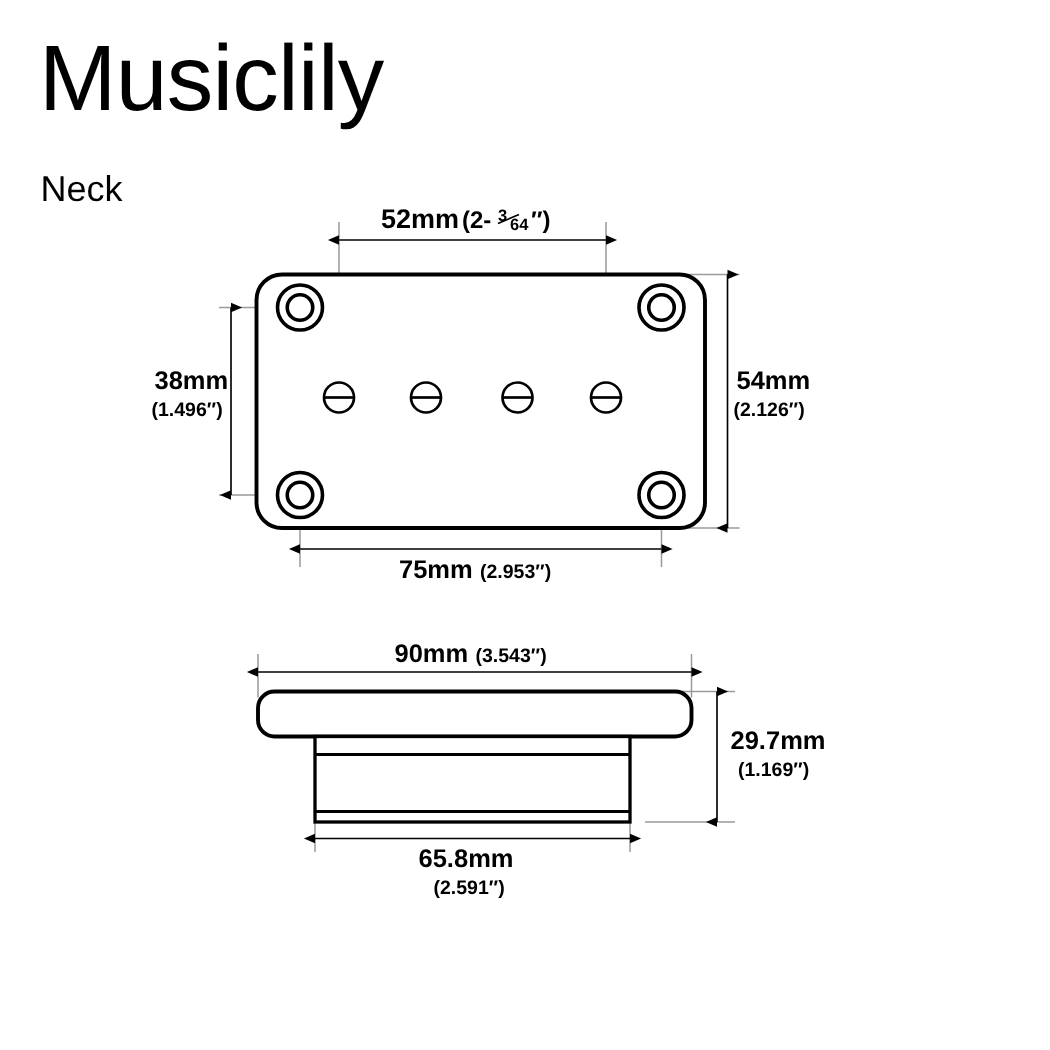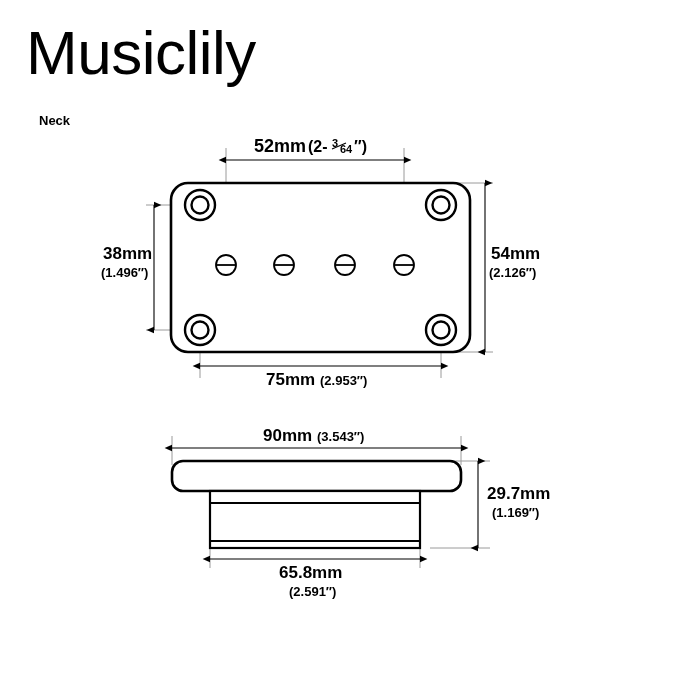--- a/index.html
+++ b/index.html
@@ -29,25 +29,24 @@
     font-weight: 400;
     letter-spacing: -0.5px;
     line-height: 1;
     color: #000;
     white-space: nowrap;
   }
   .section-label {
     position: absolute;
     left: 27px;
     top: 113px;
-    font-size: 13px;
-    font-weight: 700;
+    font-size: 24px;
+    font-weight: 400;
     color: #000;
     white-space: nowrap;
-    margin-left: 12px;
   }
   svg.drawing {
     position: absolute;
     left: 0; top: 0;
     width: 700px;
     height: 700px;
   }
   .dim-main {
     font-family: "Liberation Sans", sans-serif;
     font-weight: 700;

